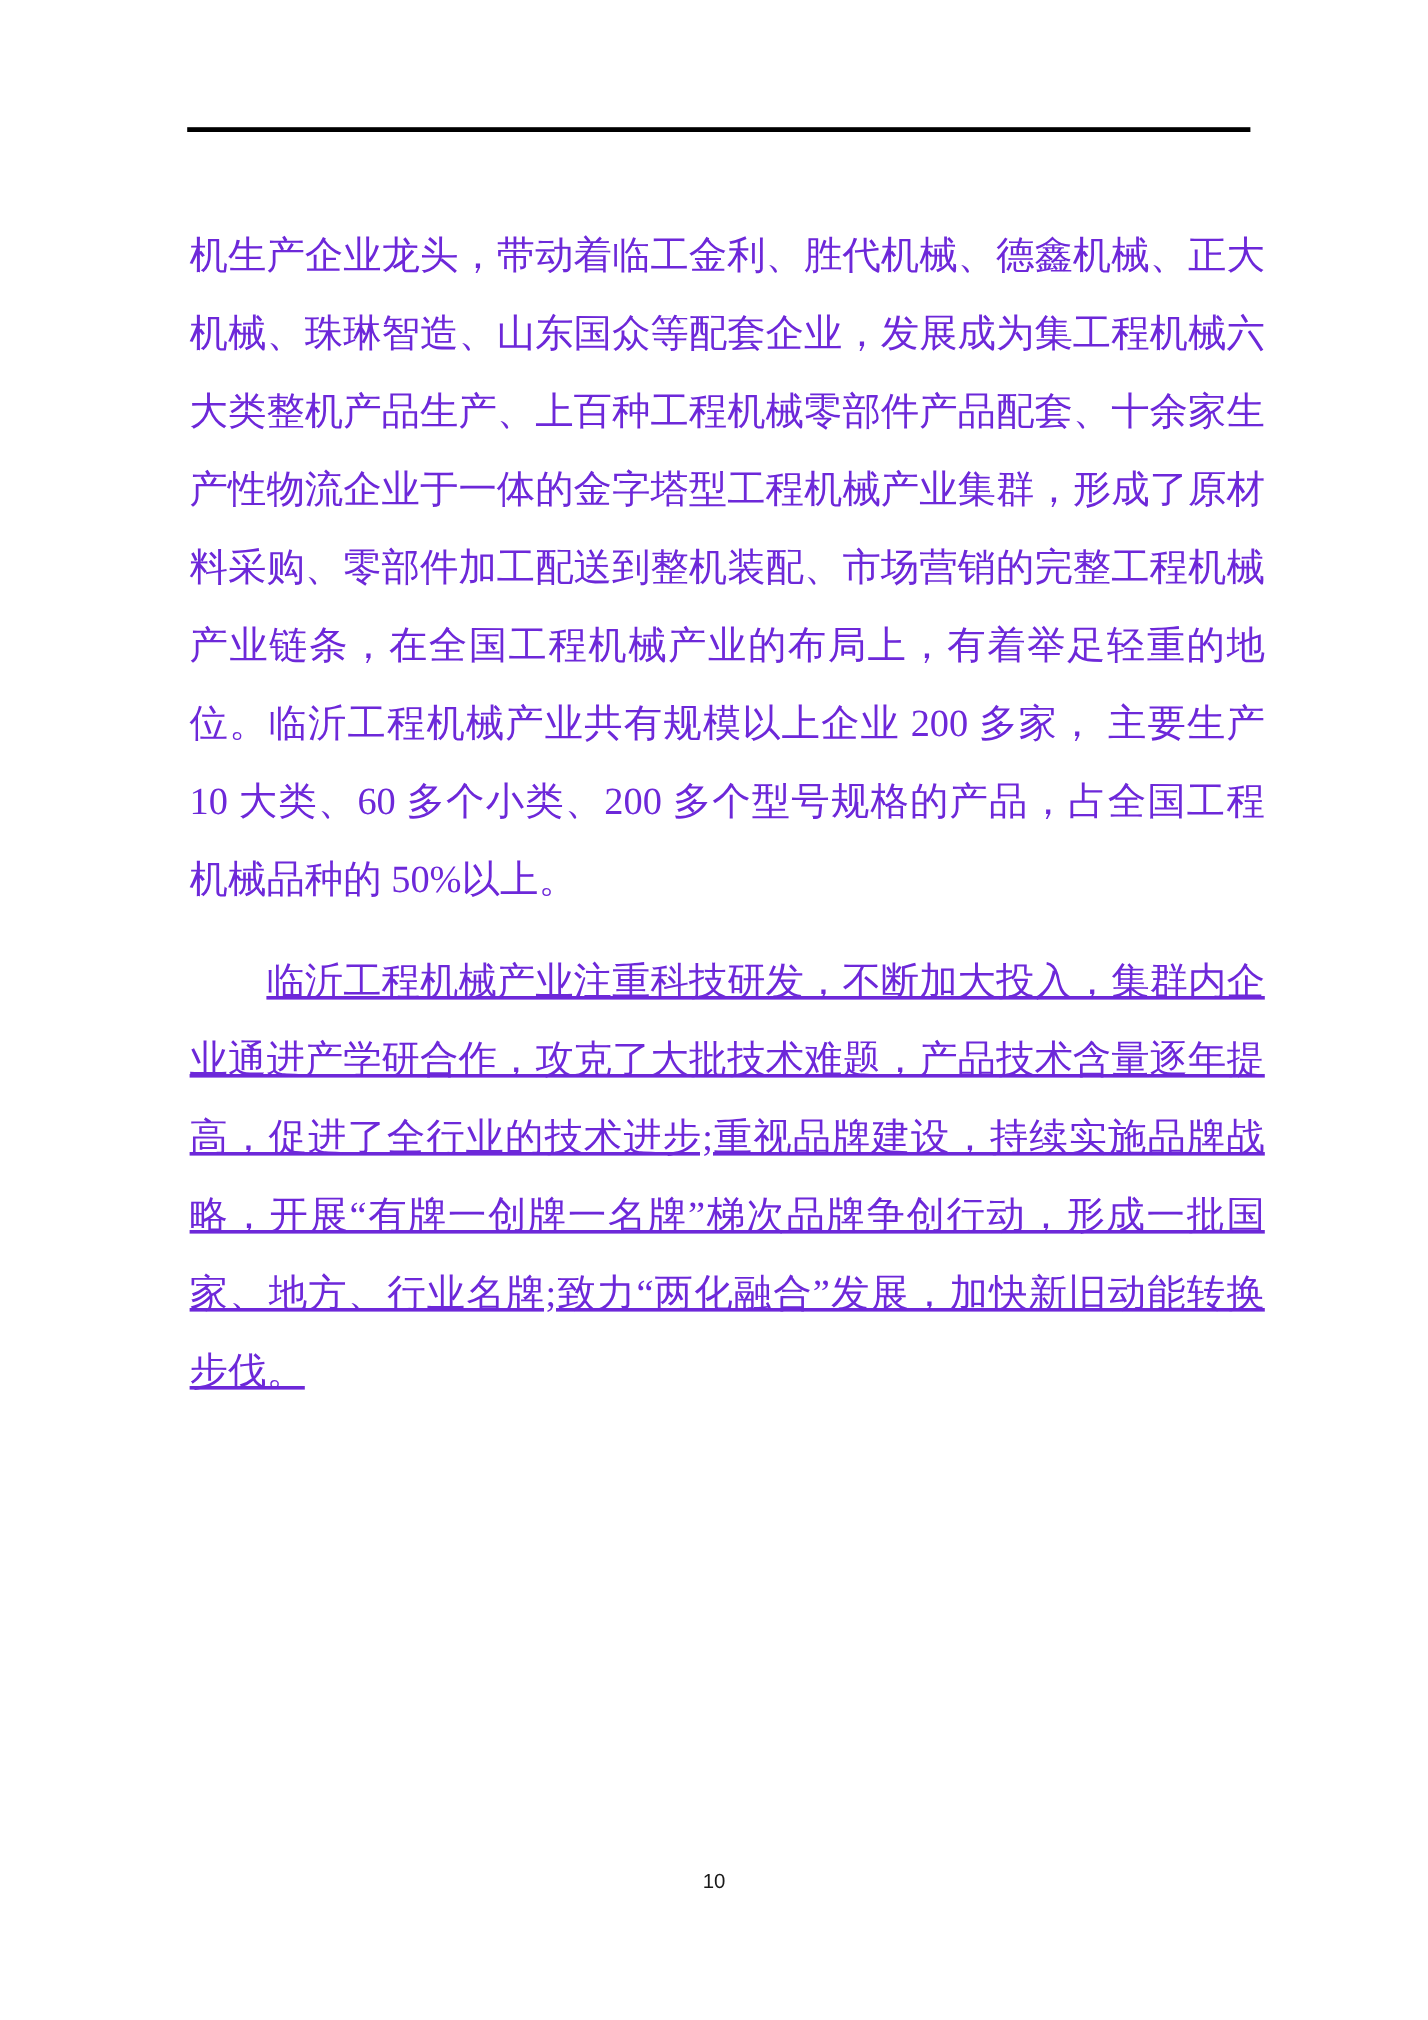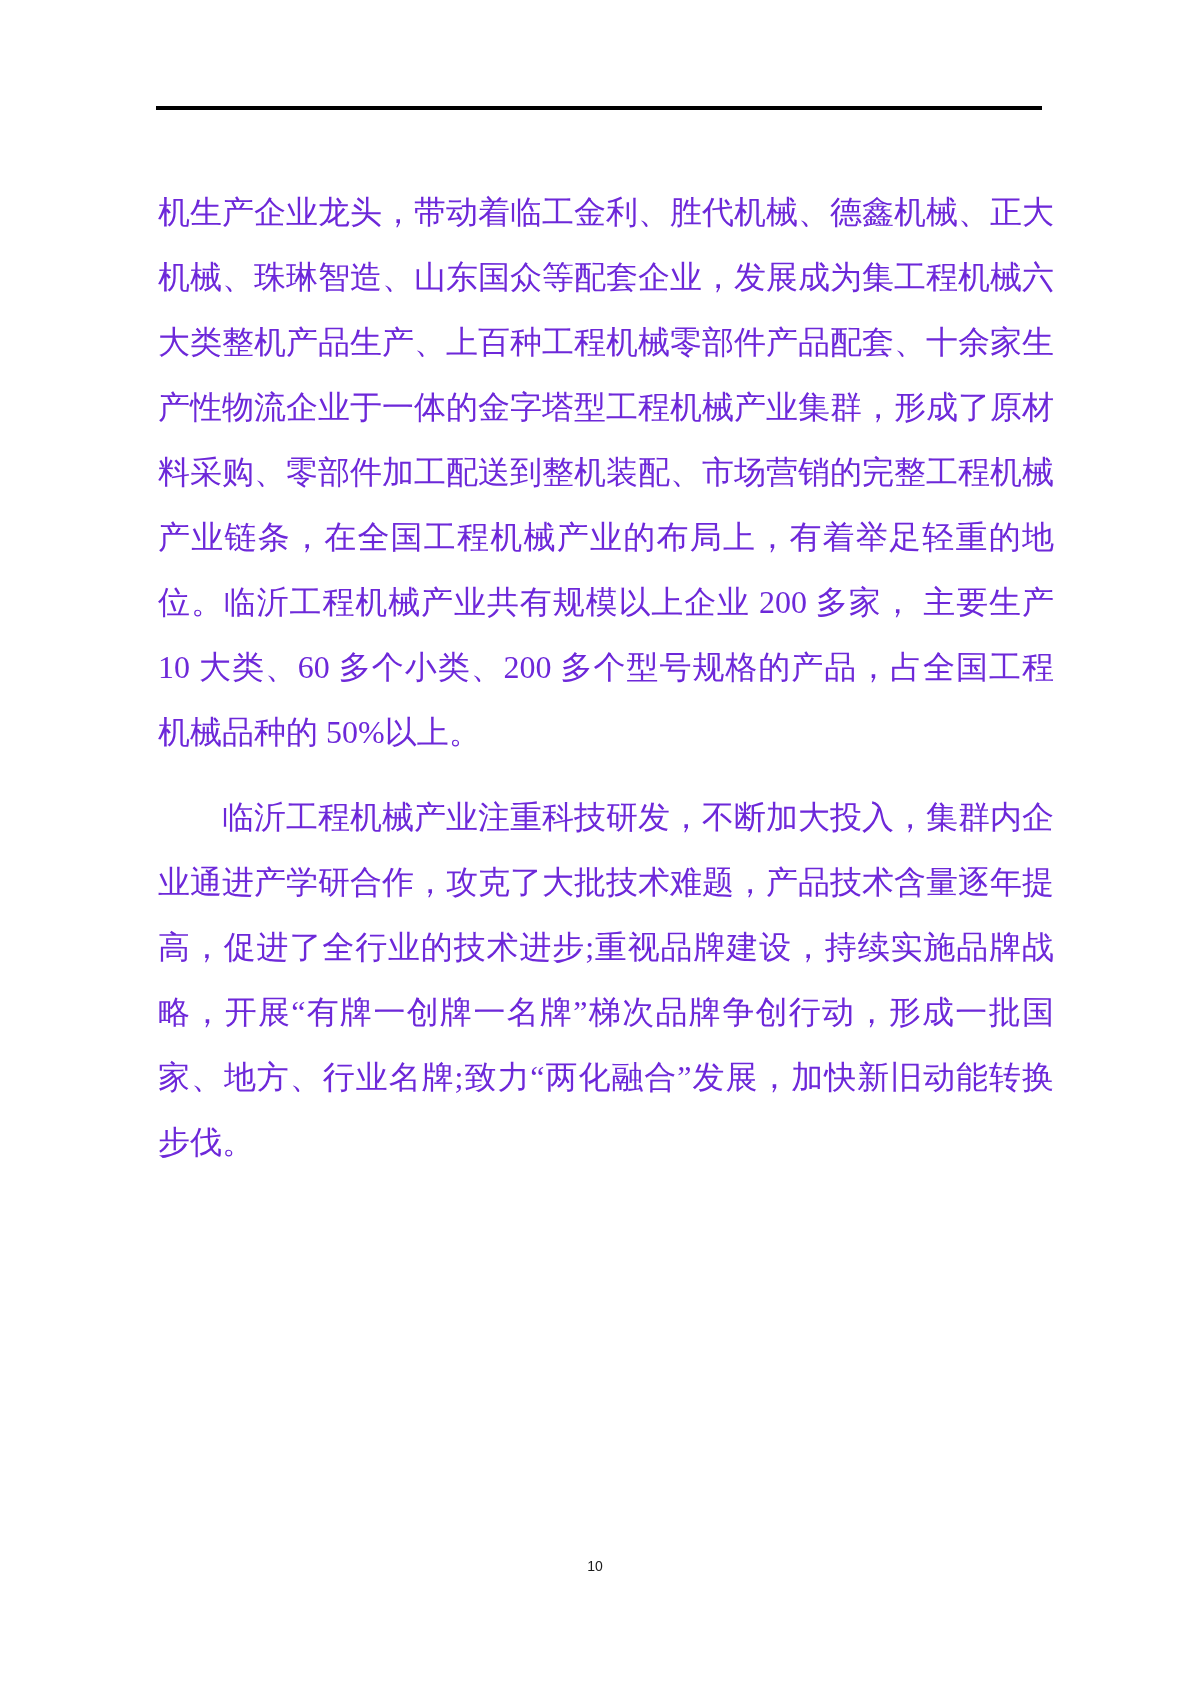--- a/index.html
+++ b/index.html
@@ -33,29 +33,30 @@
     color: #6d28d9;
     text-align: justify;
     text-justify: inter-character;
     margin-left: 11px;
   }
   .body-text p {
     margin: 0 0 20px 0;
   }
   .body-text p.indent {
     text-indent: 2em;
+    text-decoration: underline;
   }
   .page-number {
     position: absolute;
     left: 0;
     top: 1558px;
     width: 100%;
     text-align: center;
     font-family: "Liberation Sans", sans-serif;
-    font-size: 14px;
+    font-size: 17px;
     color: #1a1a1a;
   }
 </style>
 </head>
 <body>
 
 <div class="page">
   <div class="top-rule"></div>
   <div class="body-text">
       <p class="">机生产企业龙头，带动着临工金利、胜代机械、德鑫机械、正大机械、珠琳智造、山东国众等配套企业，发展成为集工程机械六大类整机产品生产、上百种工程机械零部件产品配套、十余家生产性物流企业于一体的金字塔型工程机械产业集群，形成了原材料采购、零部件加工配送到整机装配、市场营销的完整工程机械产业链条，在全国工程机械产业的布局上，有着举足轻重的地位。临沂工程机械产业共有规模以上企业 200 多家， 主要生产 10 大类、60 多个小类、200 多个型号规格的产品，占全国工程机械品种的 50%以上。</p>

